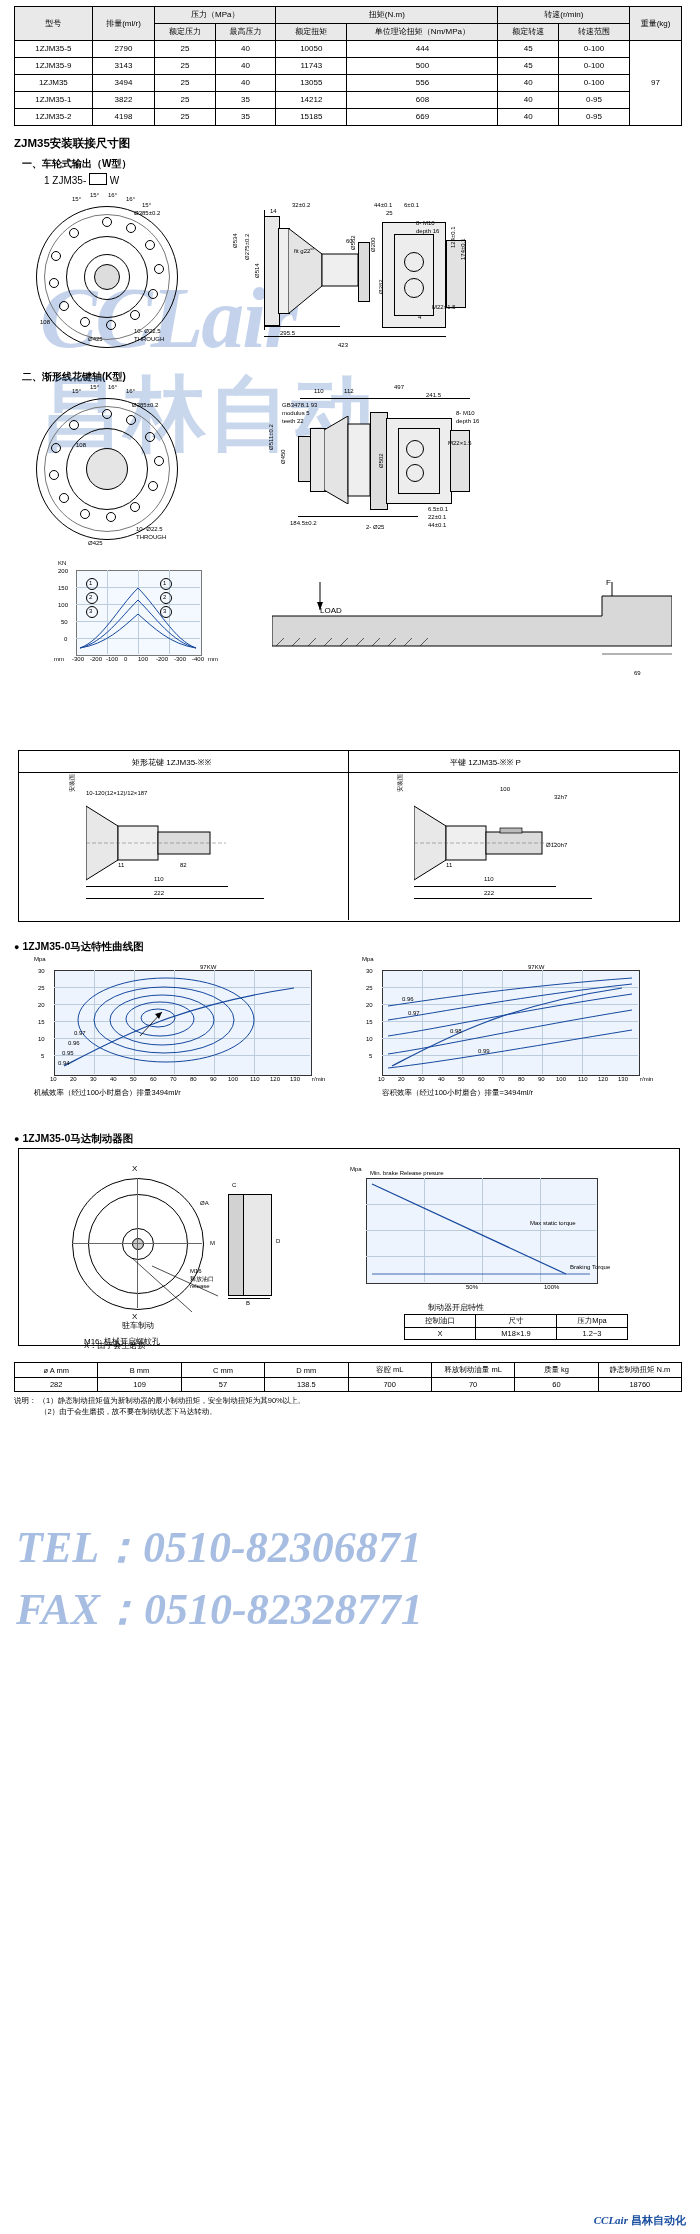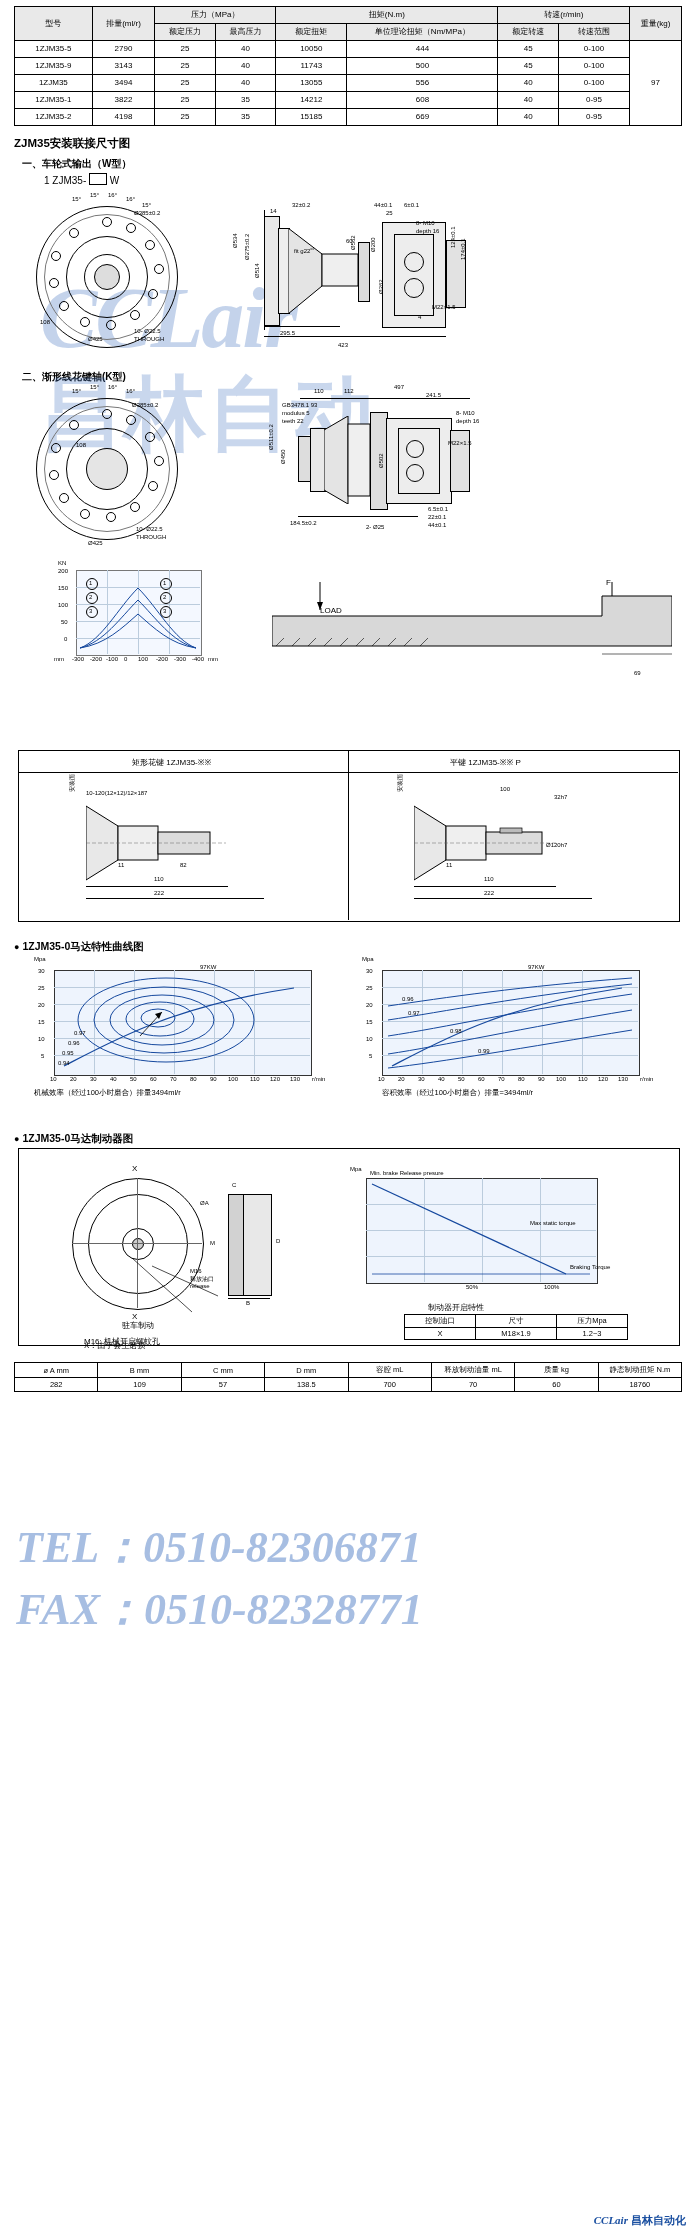--- a/index.html
+++ b/index.html
@@ -637,19 +637,24 @@
       <td>57</td>
       <td>138.5</td>
       <td>700</td>
       <td>70</td>
       <td>60</td>
       <td>18760</td>
     </tr>
   </tbody>
     </table>
 
+  <div class="note">
+    <span>说明：</span>
+    <span>（1）静态制动扭矩值为新制动器的最小制动扭矩，安全制动扭矩为其90%以上。</span><br>
+    <span style="margin-left:26px;">（2）由于会生磨损，故不要在制动状态下马达转动。</span>
+  </div>
 
   <div class="footer-brand">
     <span class="cc">CCLair</span>
     <span>昌林自动化</span>
   </div>
 
 </div>
 
 </body></html>

